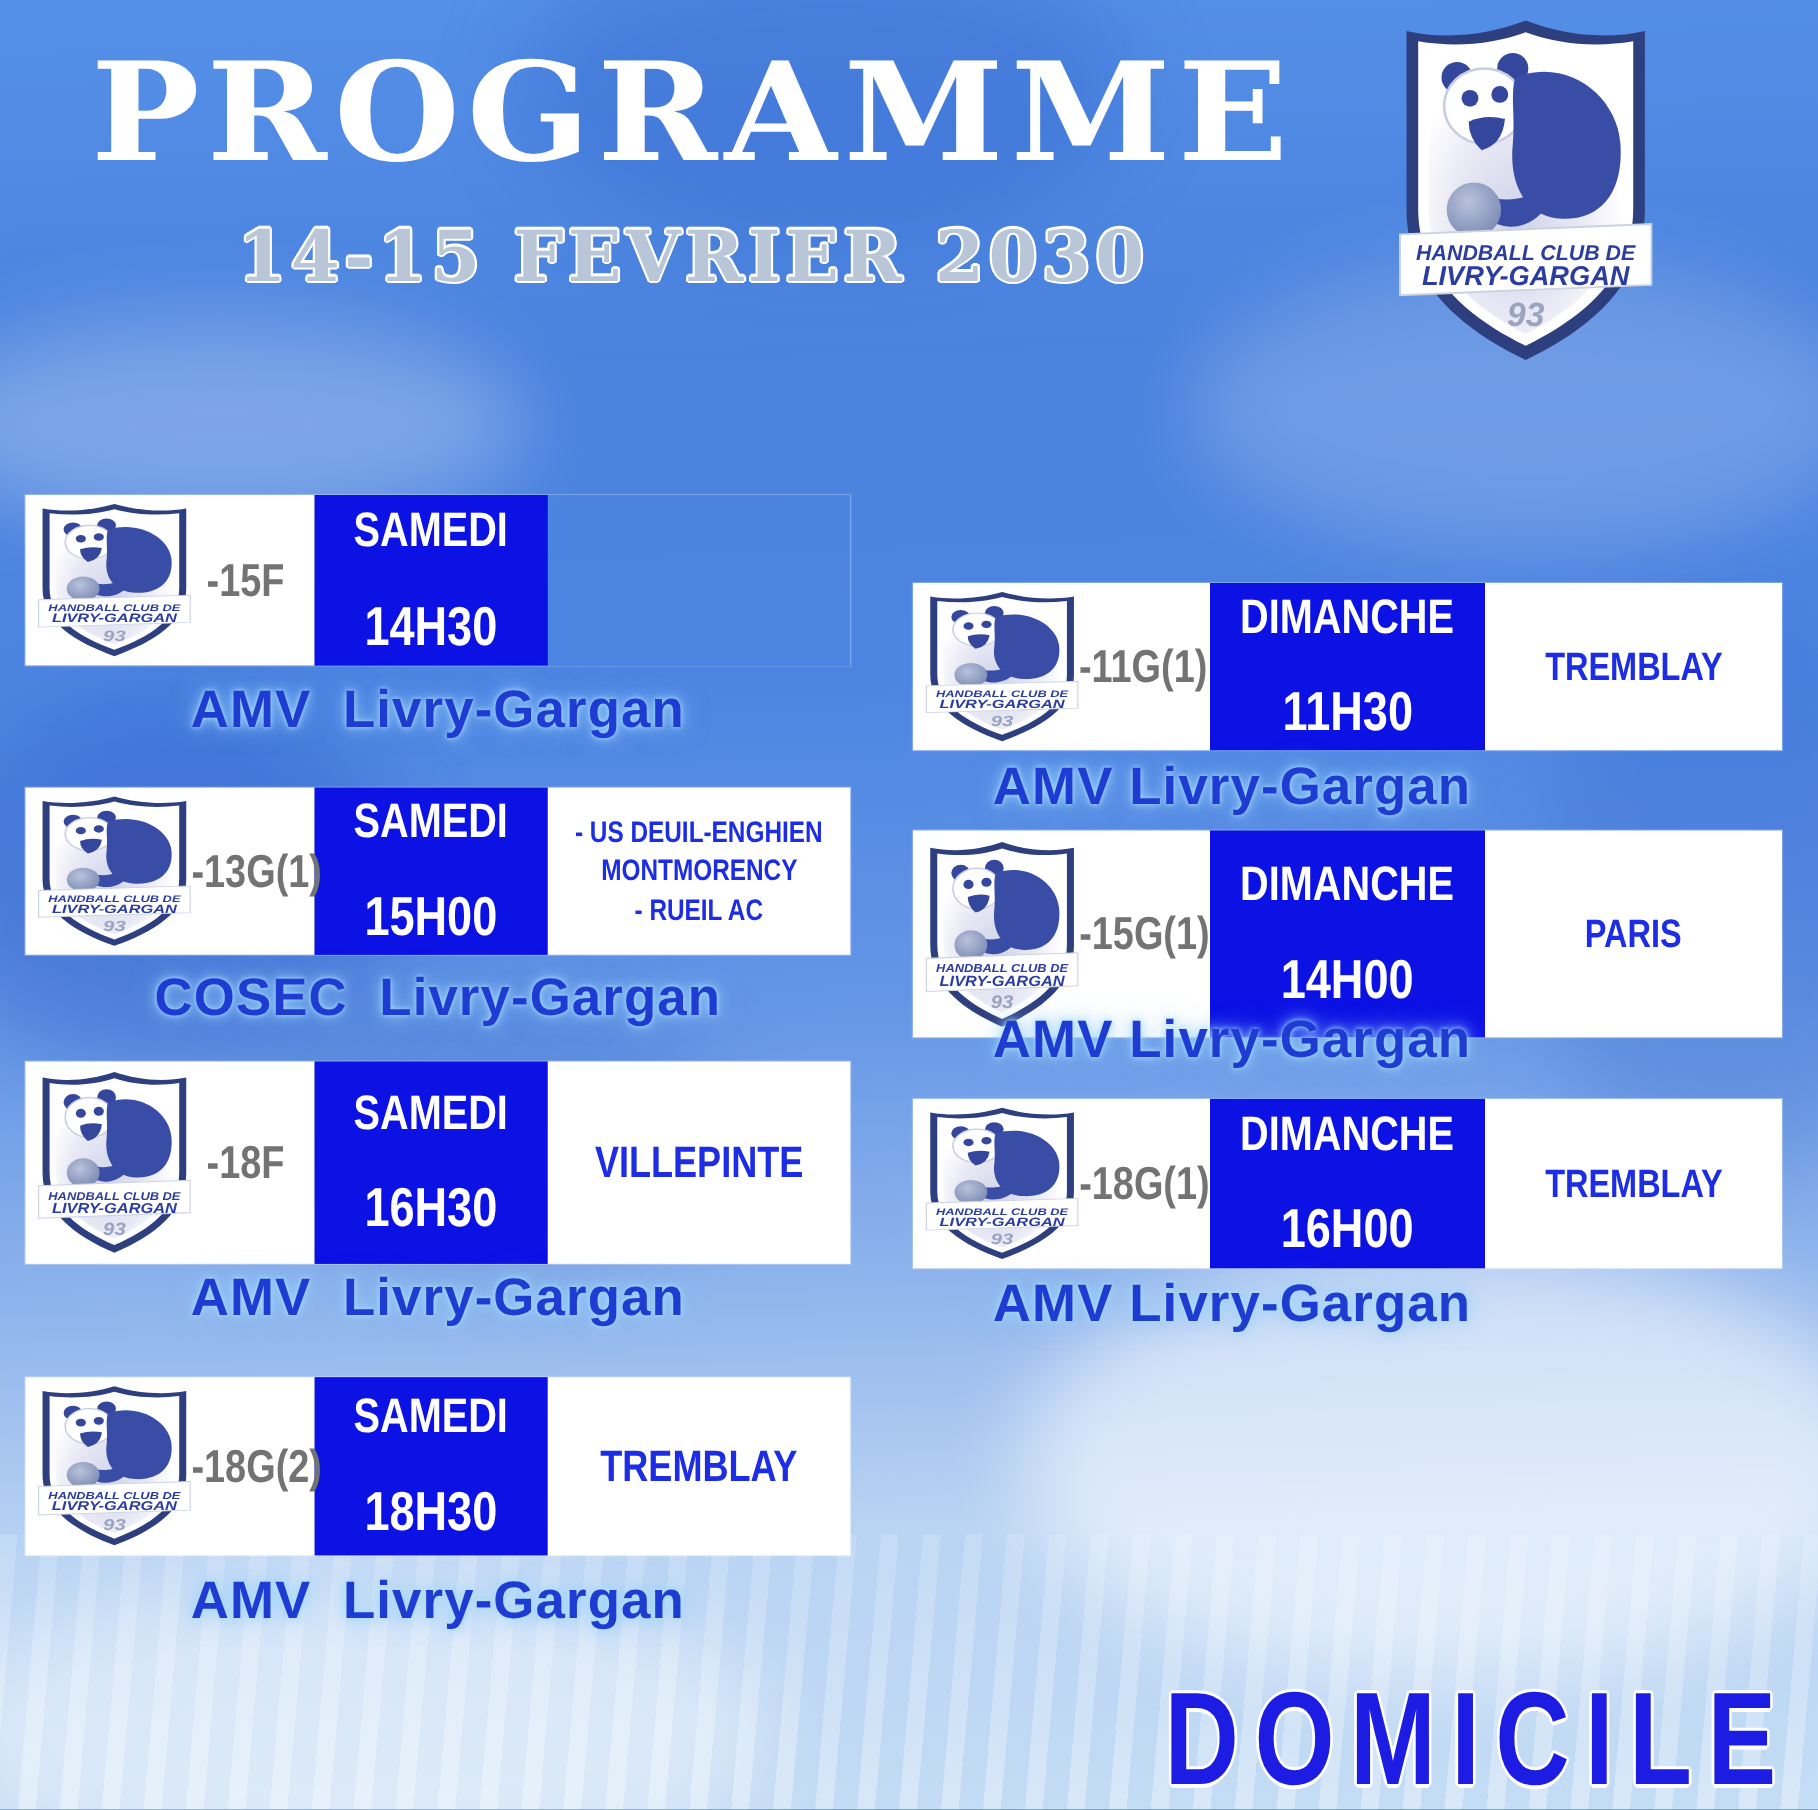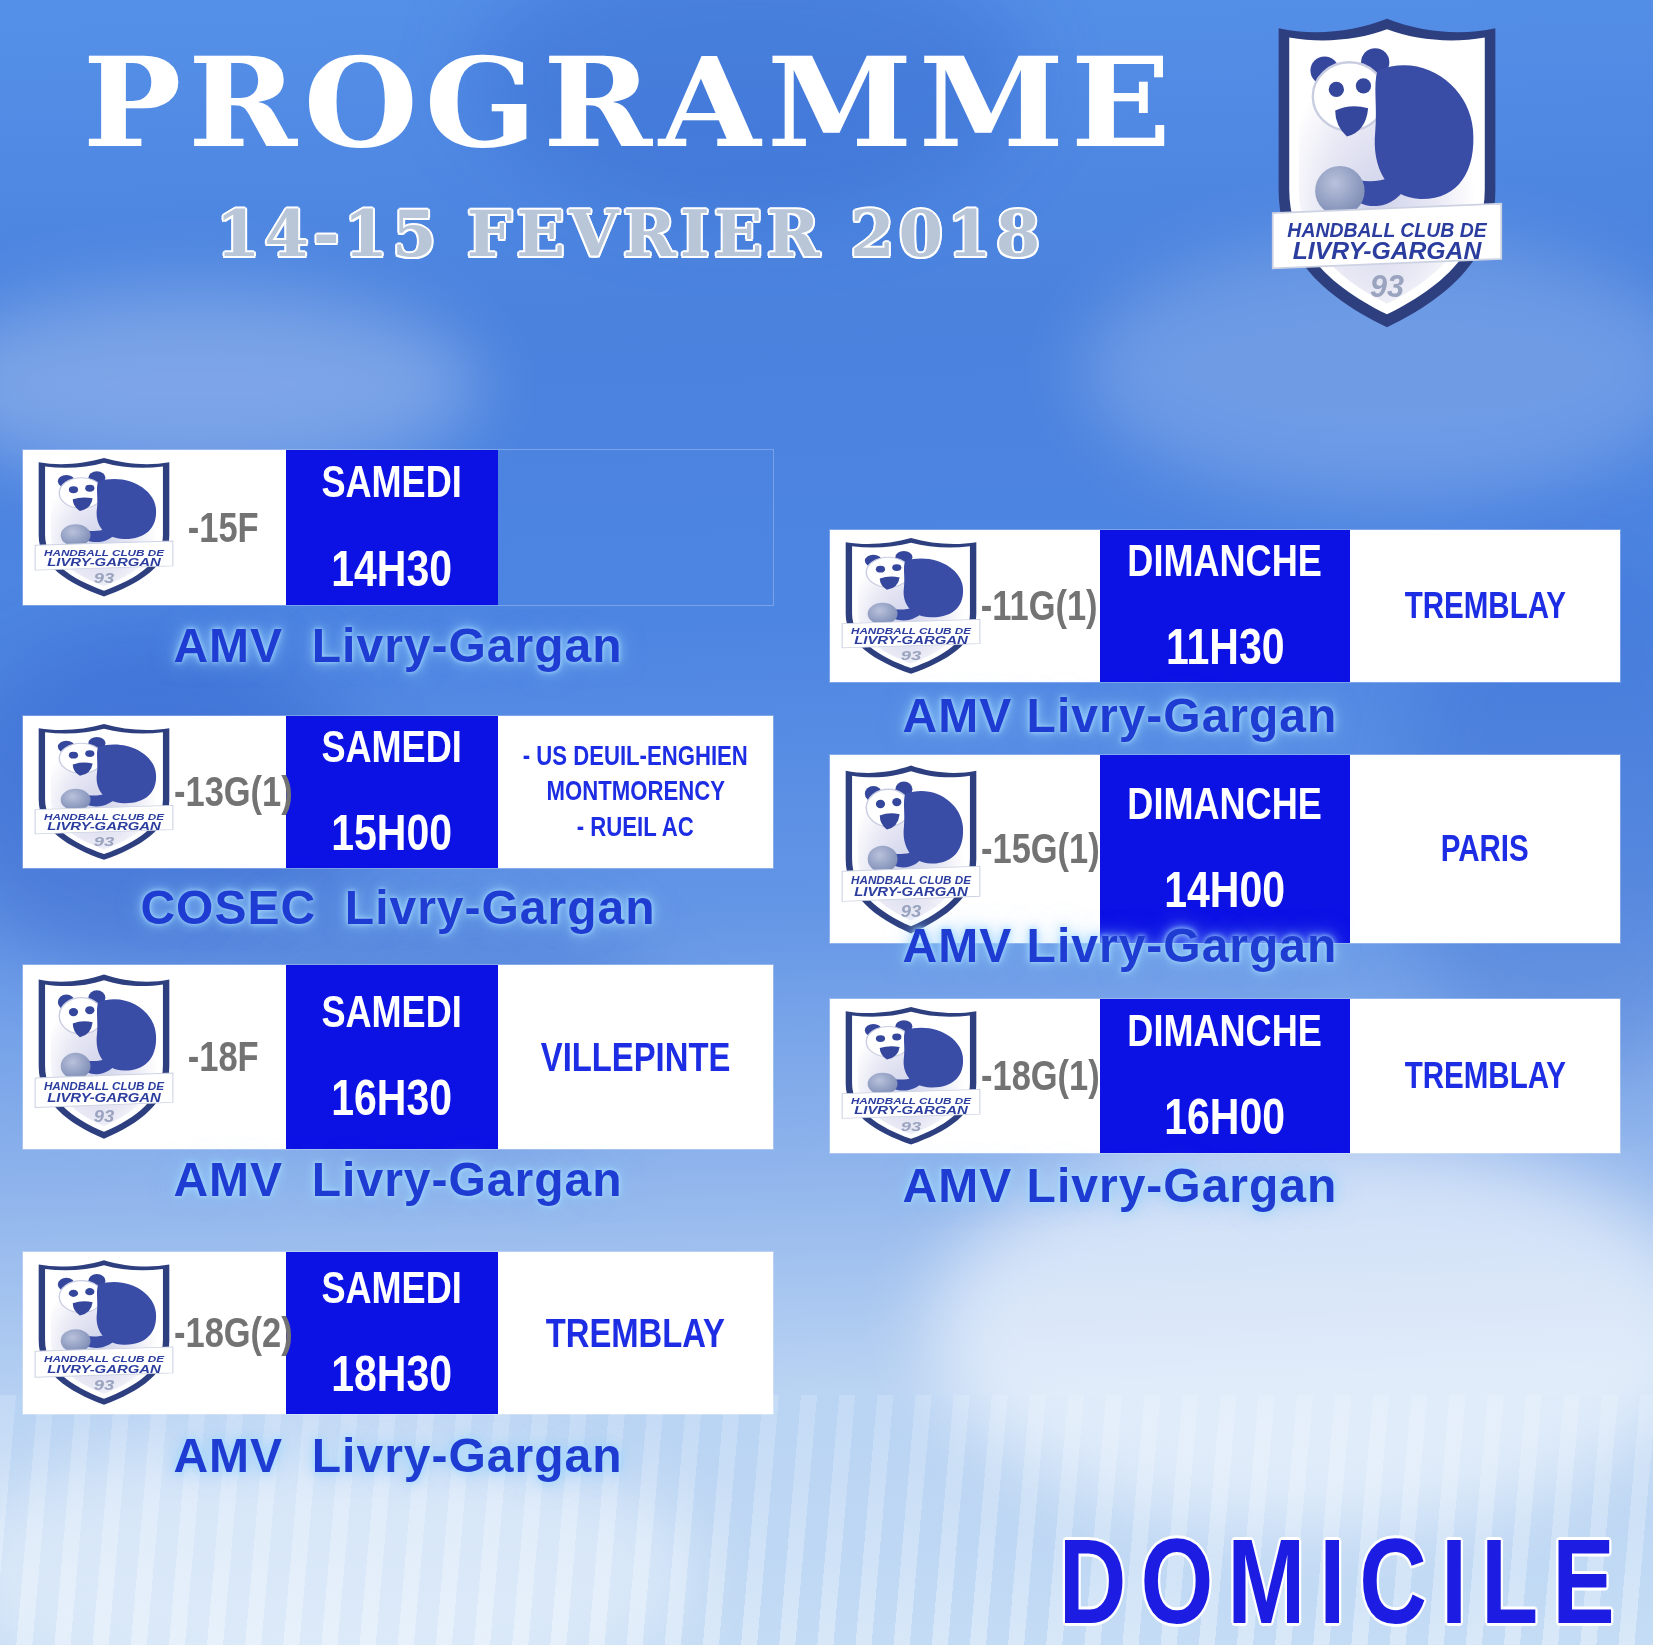--- a/index.html
+++ b/index.html
@@ -117,21 +117,21 @@
 
       <polygon points="3,169 197,161 197,208 3,216" fill="#ffffff" stroke="#ccd2e2" stroke-width="1.5"></polygon>
       <text x="100" y="189" text-anchor="middle" font-family="Liberation Sans, sans-serif" font-size="16.5" font-weight="bold" font-style="italic" fill="#2b3d9e">HANDBALL CLUB DE</text>
       <text x="100" y="208" text-anchor="middle" font-family="Liberation Sans, sans-serif" font-size="21" font-weight="bold" font-style="italic" fill="#2b3d9e">LIVRY-GARGAN</text>
       <text x="100" y="240" text-anchor="middle" font-family="Liberation Sans, sans-serif" font-size="26" font-weight="bold" font-style="italic" fill="#9aa4bf">93</text>
     </symbol>
   </defs>
 </svg>
 
 <div class="title">PROGRAMME</div>
-<div class="subtitle">14-15 FEVRIER 2018</div>
+<div class="subtitle">14-15 FEVRIER 2030</div>
 <svg class="logo-big">
     <use href="#club-logo"></use>
   </svg>
 
 <div class="card card-left" style="top:450px;height:155px">
   <div class="sec sec-white sec-team">
     <svg class="logo-sm" viewBox="0 0 200 270" preserveAspectRatio="none">
         <use href="#club-logo"></use>
       </svg>
     <div class="team"><span class="cond">-15F</span></div>

